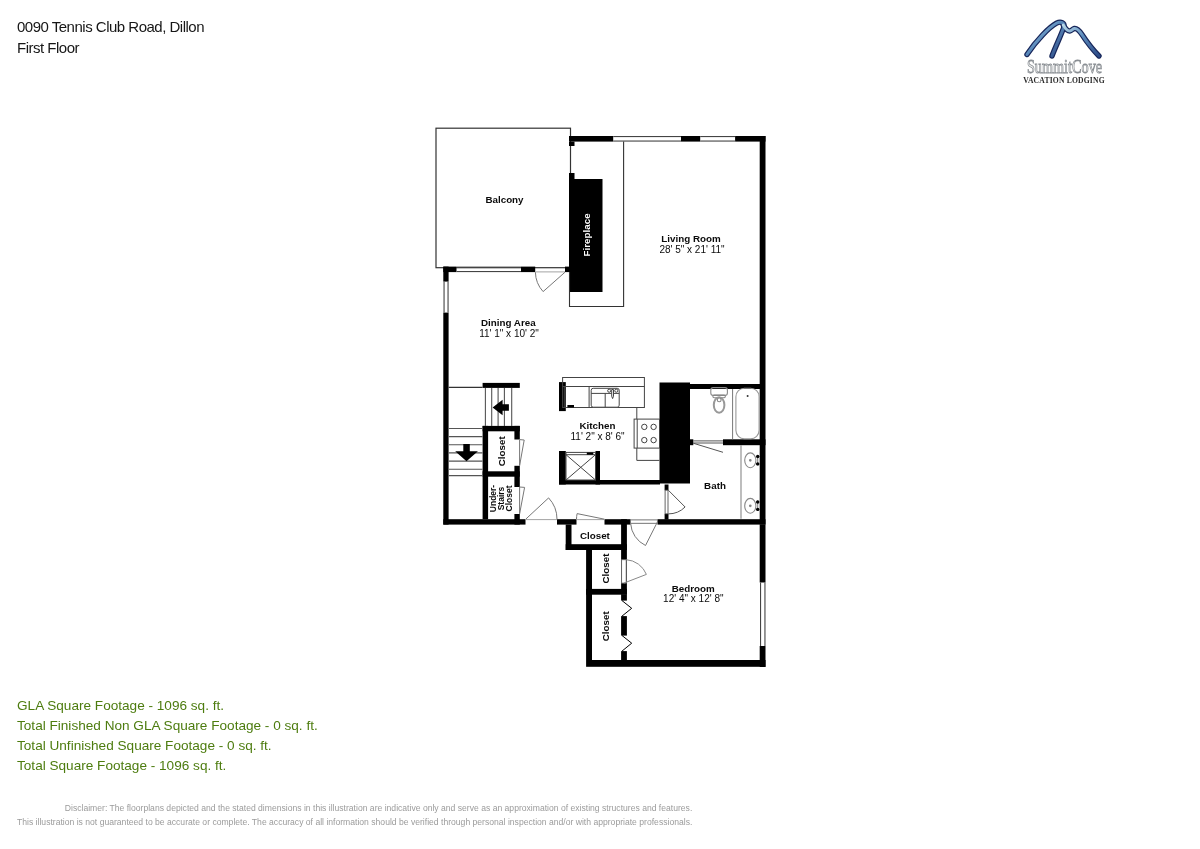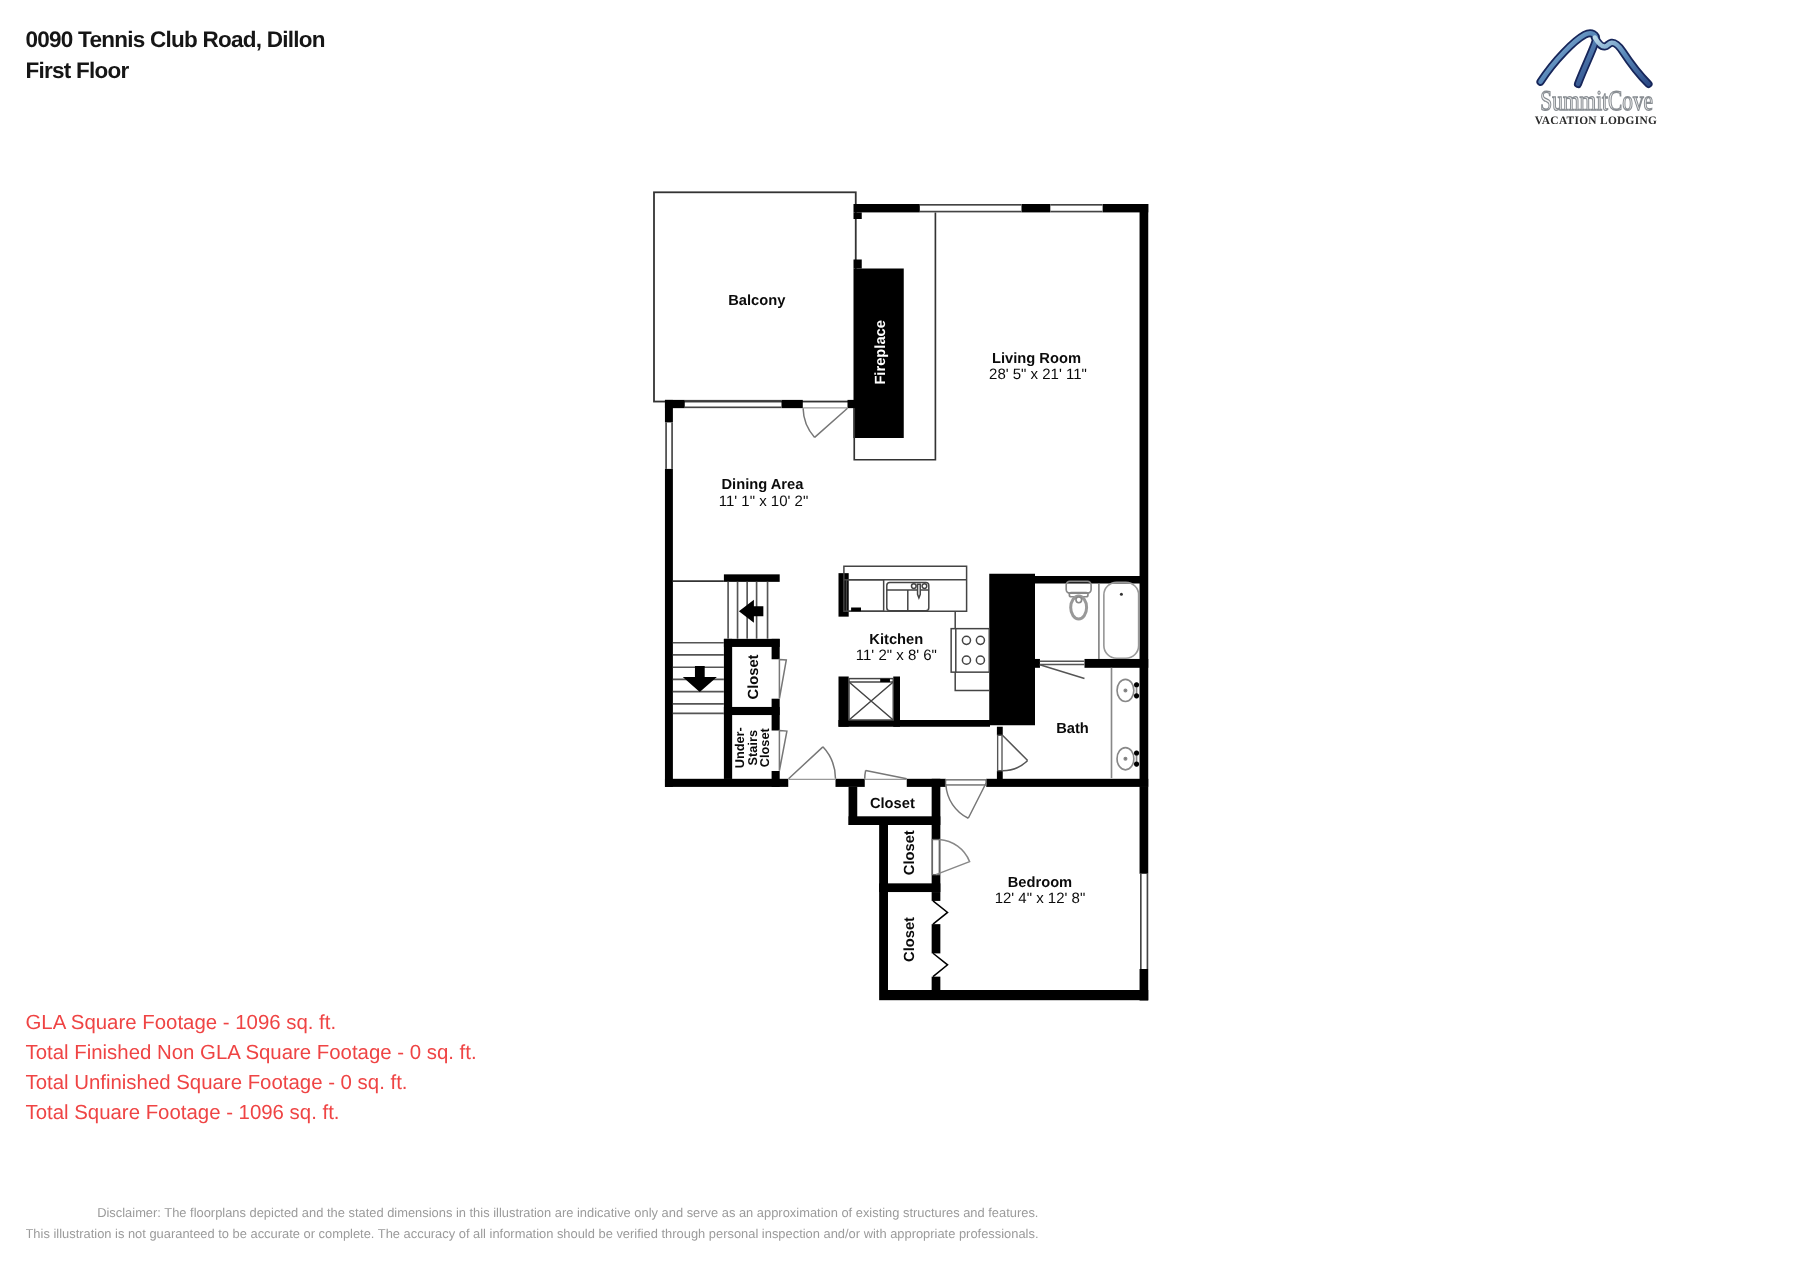--- a/index.html
+++ b/index.html
@@ -1,20 +1,20 @@
 <!DOCTYPE html>
 <html><head>
 <meta charset="utf-8">
 <style>
 html,body{margin:0;padding:0;background:#fff;width:1200px;height:849px;overflow:hidden;}
 body{font-family:"Liberation Sans", sans-serif;color:#111;position:relative;-webkit-font-smoothing:antialiased;}
 *{-webkit-font-smoothing:antialiased;}
 .hdr,.foot,.disc{transform:translateZ(0);}
-.hdr{position:absolute;left:17px;top:16.4px;font-size:15px;letter-spacing:-0.5px;line-height:21px;color:#161616;font-weight:bold;}
-.foot{position:absolute;left:17px;top:672px;font-size:13.6px;line-height:20px;color:#ef4444;}
+.hdr{position:absolute;left:17px;top:16.4px;font-size:15px;letter-spacing:-0.5px;line-height:21px;color:#161616;}
+.foot{position:absolute;left:17px;top:696px;font-size:13.6px;line-height:20px;color:#4d7c0f;}
 .disc{position:absolute;left:17px;top:801.3px;font-size:8.6px;line-height:14px;color:#9b9b9b;text-align:right;}
 svg{position:absolute;left:0;top:0;transform:translateZ(0);}
 </style>
 </head>
 <body>
 <div class="hdr">0090 Tennis Club Road, Dillon<br>First Floor</div>
 <div class="foot">GLA Square Footage - 1096 sq. ft.<br>Total Finished Non GLA Square Footage - 0 sq. ft.<br>Total Unfinished Square Footage - 0 sq. ft.<br>Total Square Footage - 1096 sq. ft.</div>
 <div class="disc">Disclaimer: The floorplans depicted and the stated dimensions in this illustration are indicative only and serve as an approximation of existing structures and features.<br>This illustration is not guaranteed to be accurate or complete. The accuracy of all information should be verified through personal inspection and/or with appropriate professionals.</div>
 <svg width="1200" height="849" viewBox="0 0 1200 849">
 <defs>

